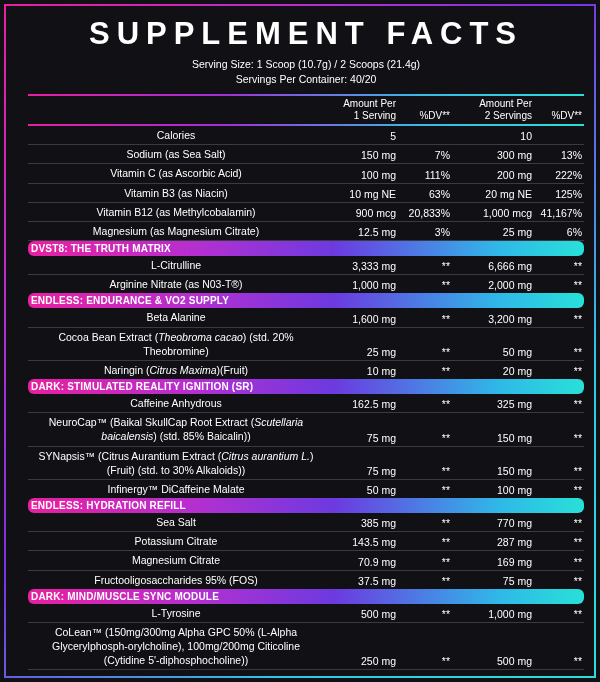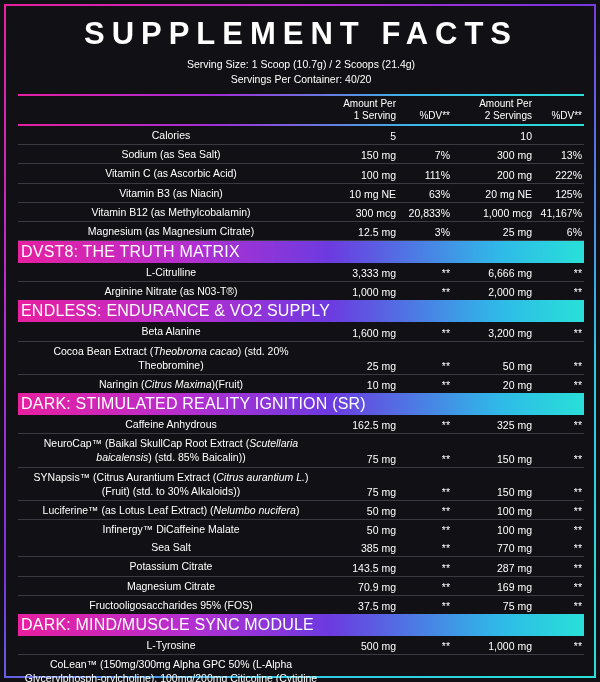--- a/index.html
+++ b/index.html
@@ -12,21 +12,21 @@
     height: 682px;
     font-family: "Liberation Sans", sans-serif;
     overflow: hidden;
   }
   .panel {
     position: relative;
     width: 600px;
     height: 682px;
     background: #111014;
     box-sizing: border-box;
-    padding: 6px 6px 4px 8px;
+    padding: 6px 6px 4px 18px;
   }
   
   .frame {
     position: absolute;
     inset: 4px;
     border: 2px solid transparent;
     border-image: linear-gradient(135deg, #e81fa0 0%, #b52fd0 25%, #7a34e0 45%, #2fc7e8 75%, #28e0d8 100%) 1;
     pointer-events: none;
   }
   .inner {
@@ -86,25 +86,26 @@
     background: linear-gradient(90deg, #e81fa0 0%, #a02fd8 35%, #3bb8e8 70%, #28e0d8 100%);
   }
   tbody tr.item td {
     border-bottom: 1px solid #3a3a42;
   }
   tbody tr.item.nb td { border-bottom: none; }
 
   tr.section td {
     background: linear-gradient(90deg, #e81fa0 0%, #b52fd0 30%, #6c3ae0 55%, #2fb9e8 85%, #28e0d8 100%);
     color: #ffffff;
-    font-weight: normal;
-    font-size: 16px;
+    font-weight: bold;
+    font-size: 10px;
     letter-spacing: 0.2px;
     padding: 2px 0 2px 3px;
     text-transform: uppercase;
+    border-radius: 6px;
   }
   .ital { font-style: italic; }
   .two-line { line-height: 1.35; text-align: center; }
 </style>
 </head>
 <body>
 
 <div class="panel">
   <div class="frame"></div>
   <div class="inner">
@@ -166,21 +167,21 @@
           </tr>
           <tr class="item">
             <td class="c-name two-line">Vitamin B3 (as Niacin)</td>
             <td class="c-amt">10 mg NE</td>
             <td class="c-dv">63%</td>
             <td class="c-amt2">20 mg NE</td>
             <td class="c-dv2">125%</td>
           </tr>
           <tr class="item">
             <td class="c-name two-line">Vitamin B12 (as Methylcobalamin)</td>
-            <td class="c-amt">300 mcg</td>
+            <td class="c-amt">900 mcg</td>
             <td class="c-dv">20,833%</td>
             <td class="c-amt2">1,000 mcg</td>
             <td class="c-dv2">41,167%</td>
           </tr>
           <tr class="item">
             <td class="c-name two-line">Magnesium (as Magnesium Citrate)</td>
             <td class="c-amt">12.5 mg</td>
             <td class="c-dv">3%</td>
             <td class="c-amt2">25 mg</td>
             <td class="c-dv2">6%</td>
@@ -243,34 +244,30 @@
             <td class="c-amt2">150 mg</td>
             <td class="c-dv2">**</td>
           </tr>
           <tr class="item">
             <td class="c-name two-line">SYNapsis™ (Citrus Aurantium Extract (<span class="ital">Citrus aurantium L.</span>) (Fruit) (std. to 30% Alkaloids))</td>
             <td class="c-amt">75 mg</td>
             <td class="c-dv">**</td>
             <td class="c-amt2">150 mg</td>
             <td class="c-dv2">**</td>
           </tr>
-          <tr class="item">
-            <td class="c-name two-line">Luciferine™ (as Lotus Leaf Extract) (<span class="ital">Nelumbo nucifera</span>)</td>
-            <td class="c-amt">50 mg</td>
-            <td class="c-dv">**</td>
-            <td class="c-amt2">100 mg</td>
-            <td class="c-dv2">**</td>
-          </tr>
           <tr class="item nb">
             <td class="c-name two-line">Infinergy™ DiCaffeine Malate</td>
             <td class="c-amt">50 mg</td>
             <td class="c-dv">**</td>
             <td class="c-amt2">100 mg</td>
             <td class="c-dv2">**</td>
           </tr>
+          <tr class="section">
+            <td colspan="5">ENDLESS: HYDRATION REFILL</td>
+          </tr>
           <tr class="item">
             <td class="c-name two-line">Sea Salt</td>
             <td class="c-amt">385 mg</td>
             <td class="c-dv">**</td>
             <td class="c-amt2">770 mg</td>
             <td class="c-dv2">**</td>
           </tr>
           <tr class="item">
             <td class="c-name two-line">Potassium Citrate</td>
             <td class="c-amt">143.5 mg</td>

